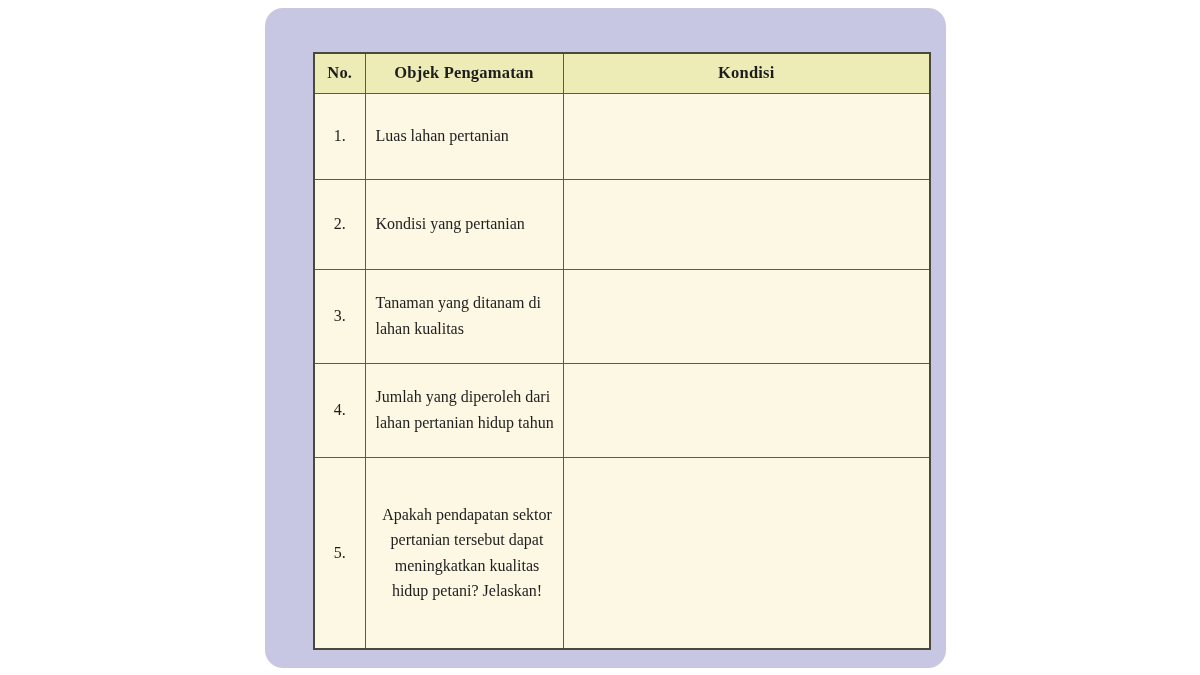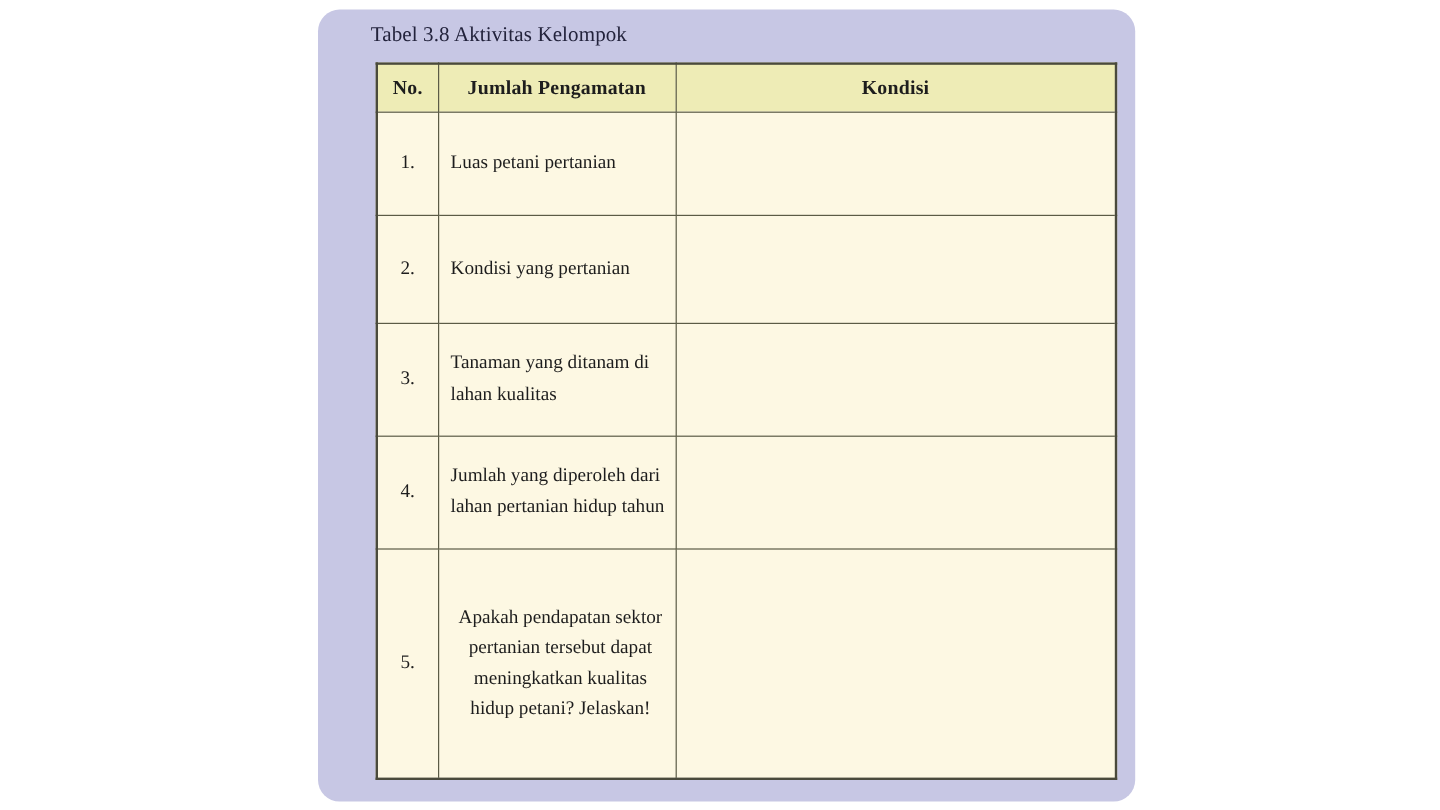--- a/index.html
+++ b/index.html
@@ -103,44 +103,43 @@
   tr.r4 td { height: 94px;  }
   tr.r5 td { height: 192px; text-align: center; }
 
   .obj-text { display: block; }
 </style>
 </head>
 <body>
 
 <div class="panel">
 
-  <div class="caption">Tabel 3.8 Aktivitas Kelompok</div>
 
   <div class="tbl-wrap">
     <table class="ktable">
       <colgroup>
         <col class="c-no">
         <col class="c-obj">
         <col class="c-kon">
       </colgroup>
 
       <thead>
         <tr>
           <th>No.</th>
-          <th>Jumlah Pengamatan</th>
+          <th>Objek Pengamatan</th>
           <th>Kondisi</th>
         </tr>
       </thead>
 
       <tbody>
 
         <tr class="r1">
           <td class="num">1.</td>
           <td class="obj">
-            <span class="obj-text">Luas petani pertanian</span>
+            <span class="obj-text">Luas lahan pertanian</span>
           </td>
           <td class="kon"></td>
         </tr>
 
         <tr class="r2">
           <td class="num">2.</td>
           <td class="obj">
             <span class="obj-text">Kondisi yang pertanian</span>
           </td>
           <td class="kon"></td>

